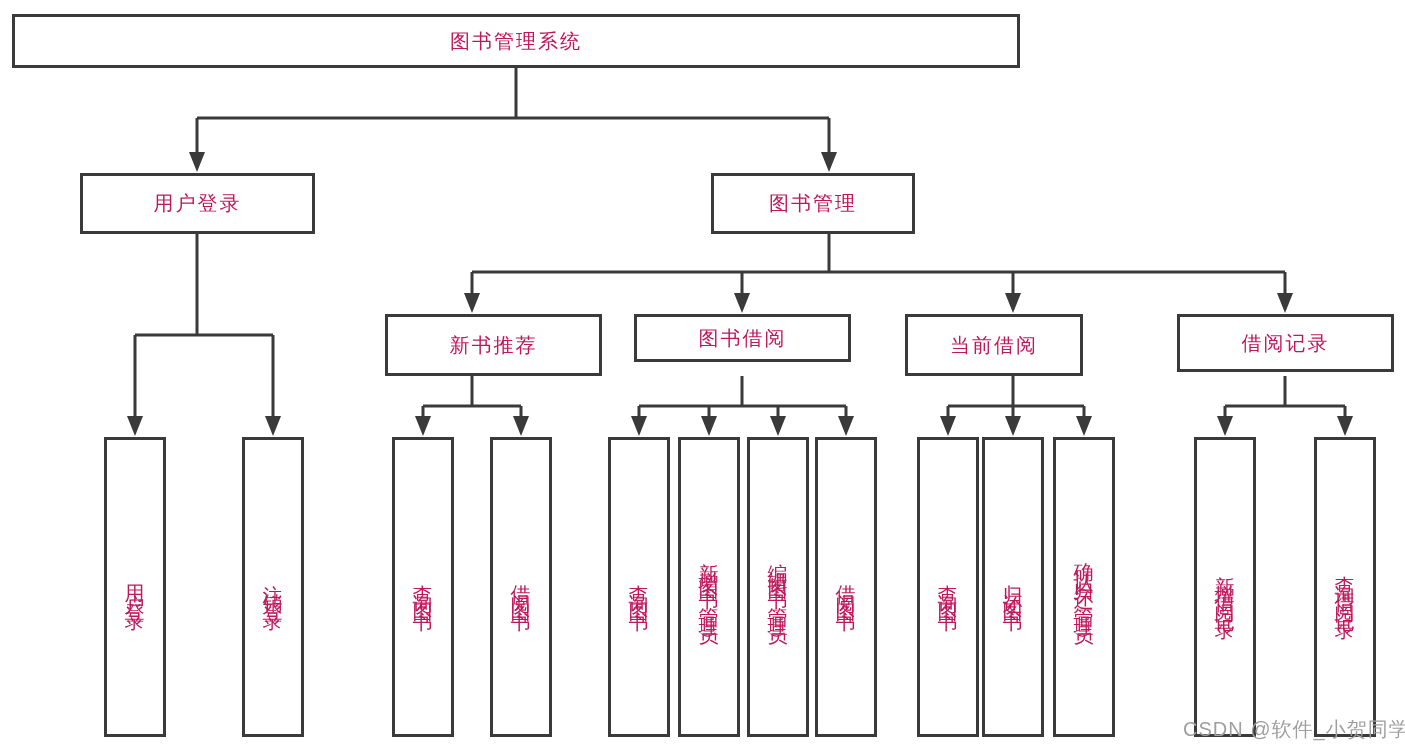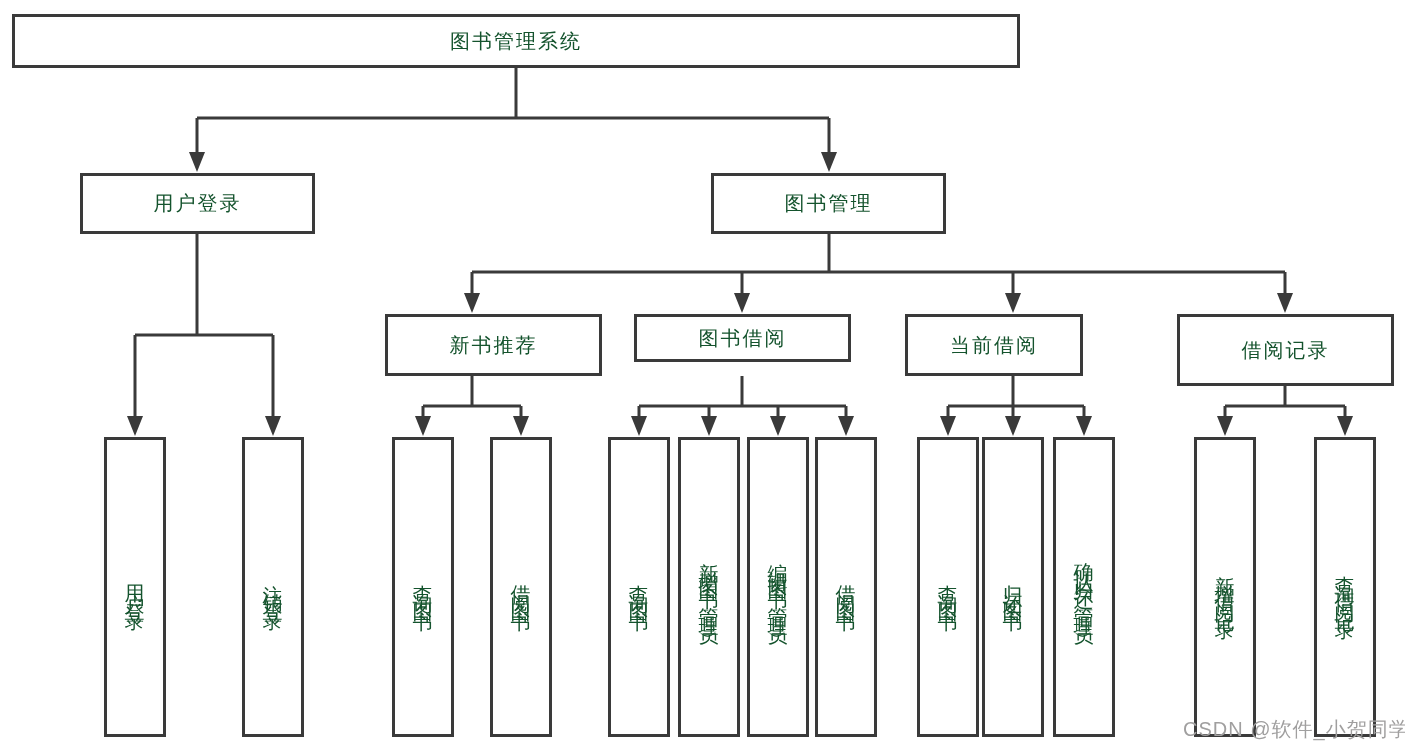--- a/index.html
+++ b/index.html
@@ -23,21 +23,21 @@
     height: 747px;
   }
   .node {
     position: absolute;
     box-sizing: border-box;
     background: #ffffff;
     border: 3px solid #3a3a3a;
     display: flex;
     align-items: center;
     justify-content: center;
-    color: #14532d;
+    color: #be185d;
   }
   .hnode .lbl {
     font-size: 20px;
     letter-spacing: 2px;
     white-space: nowrap;
   }
   .vnode .lbl {
     writing-mode: vertical-rl;
     text-orientation: mixed;
     font-size: 20px;
@@ -91,34 +91,34 @@
     </g>
   </svg>
 
   <div class="node hnode" style="left:12px;top:14px;width:1008px;height:54px">
     <span class="lbl">图书管理系统</span>
   </div>
 
   <div class="node hnode" style="left:80px;top:173px;width:235px;height:61px">
     <span class="lbl">用户登录</span>
   </div>
-  <div class="node hnode" style="left:711px;top:173px;width:235px;height:61px">
+  <div class="node hnode" style="left:711px;top:173px;width:204px;height:61px">
     <span class="lbl">图书管理</span>
   </div>
 
   <div class="node hnode" style="left:385px;top:314px;width:217px;height:62px">
     <span class="lbl">新书推荐</span>
   </div>
   <div class="node hnode" style="left:634px;top:314px;width:217px;height:48px">
     <span class="lbl">图书借阅</span>
   </div>
   <div class="node hnode" style="left:905px;top:314px;width:178px;height:62px">
     <span class="lbl">当前借阅</span>
   </div>
-  <div class="node hnode" style="left:1177px;top:314px;width:217px;height:72px">
+  <div class="node hnode" style="left:1177px;top:314px;width:217px;height:58px">
     <span class="lbl">借阅记录</span>
   </div>
 
   <div class="node vnode" style="left:104px;top:437px;width:62px;height:300px">
     <span class="lbl">用户登录</span>
   </div>
   <div class="node vnode" style="left:242px;top:437px;width:62px;height:300px">
     <span class="lbl">注销登录</span>
   </div>
 

